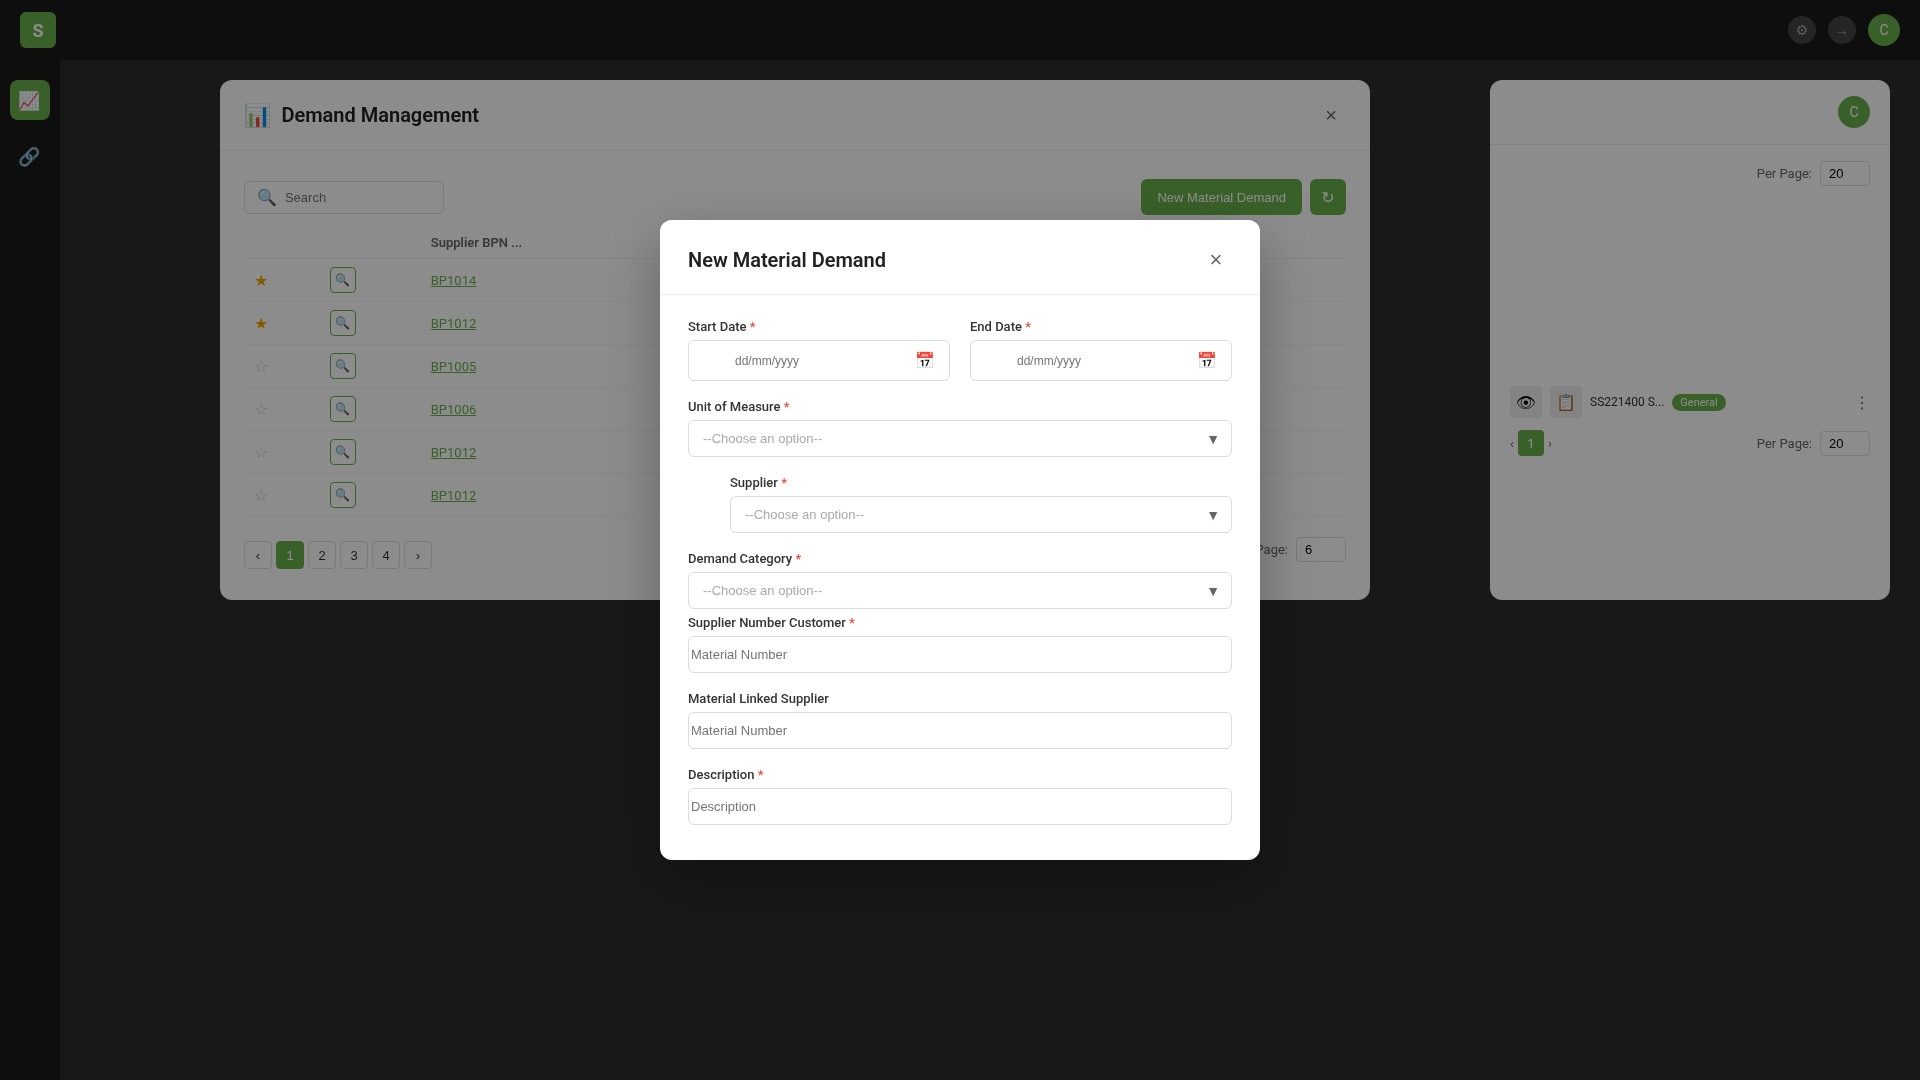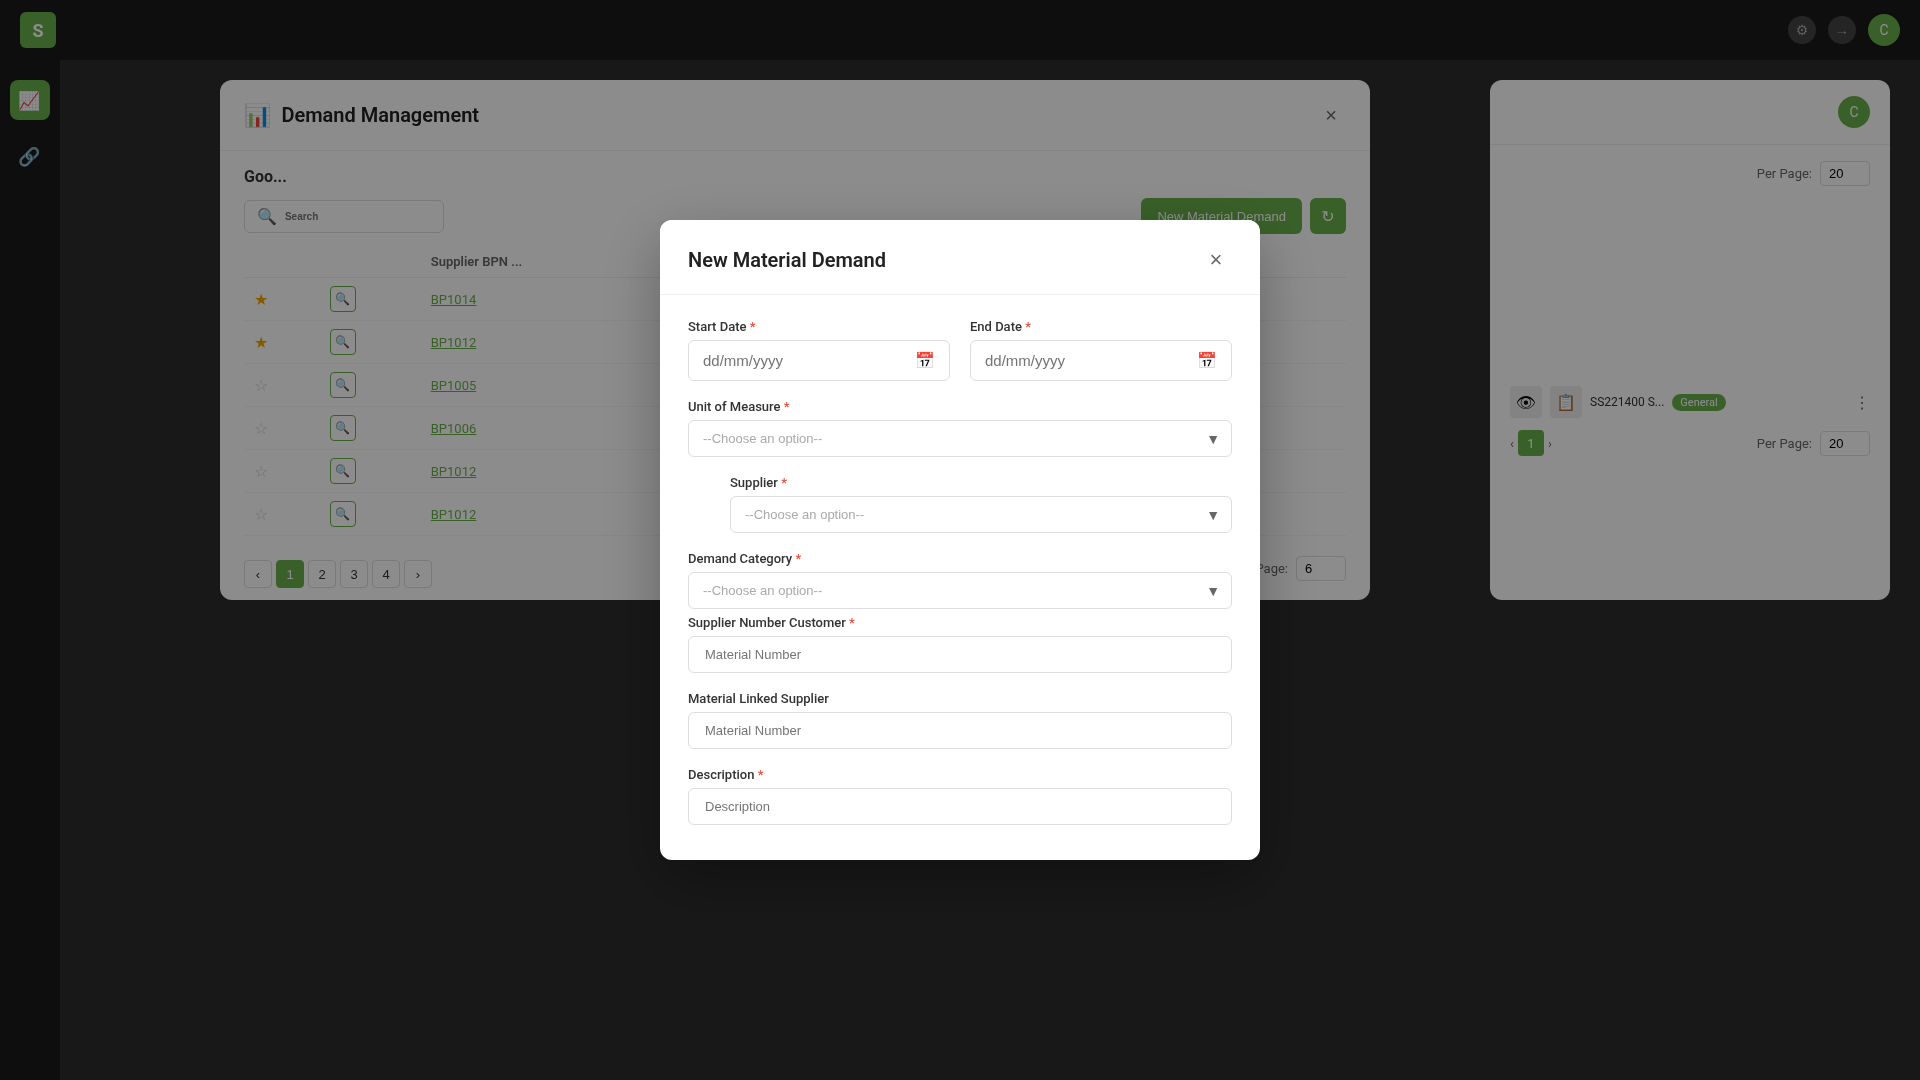--- a/index.html
+++ b/index.html
@@ -153,21 +153,21 @@
       display: flex;
       align-items: center;
       border: 1px solid #ddd;
       border-radius: 6px;
       padding: 6px 12px;
       gap: 8px;
       width: 200px;
     }
 
     .search-box input {
-      border: none; outline: none; font-size: 10px; width: 100%; font-weight: bold;
+      border: none; outline: none; font-size: 13px; width: 100%;
     }
 
     .btn-new-demand {
       background: #6ab04c;
       color: white;
       border: none;
       border-radius: 6px;
       padding: 8px 16px;
       font-size: 13px;
       font-weight: 500;
@@ -361,40 +361,40 @@
       color: #333;
     }
 
     .required {
       color: #e74c3c;
     }
 
     .form-input {
       border: 1px solid #ddd;
       border-radius: 6px;
-      padding: 10px 16px;
+      padding: 10px 2px;
       font-size: 13px;
       color: #333;
       outline: none;
       width: 100%;
     }
 
     .form-input-date {
       display: flex;
       align-items: center;
       border: 1px solid #ddd;
       border-radius: 6px;
       padding: 10px 14px;
       font-size: 13px;
       color: #aaa;
     }
 
     .form-input-date input {
       border: none; outline: none; flex: 1;
-      font-size: 15px; color: #a21caf;
+      font-size: 12px; color: #a21caf; margin-left: 32px;
     }
 
     .form-input-date .cal-icon {
       color: #666; font-size: 16px; cursor: pointer;
     }
 
     .form-select-wrapper {
       position: relative;
     }
 
@@ -504,21 +504,20 @@
         <div class="demand-panel-header">
           <div class="demand-panel-title">
             <span class="demand-panel-title-icon">📊</span>
             <span>Demand Management</span>
           </div>
           <button class="panel-close">×</button>
         </div>
 
         <div class="panel-body">
           <div class="panel-subheader">
-            <h2>Goo...</h2>
           </div>
 
           <div class="panel-toolbar">
             <div class="search-box">
               <span>🔍</span>
               <input type="text" placeholder="Search" style="">
             </div>
             <div style="display:flex; gap:8px;">
               <button class="btn-new-demand">
                 <span>New Material Demand</span>

